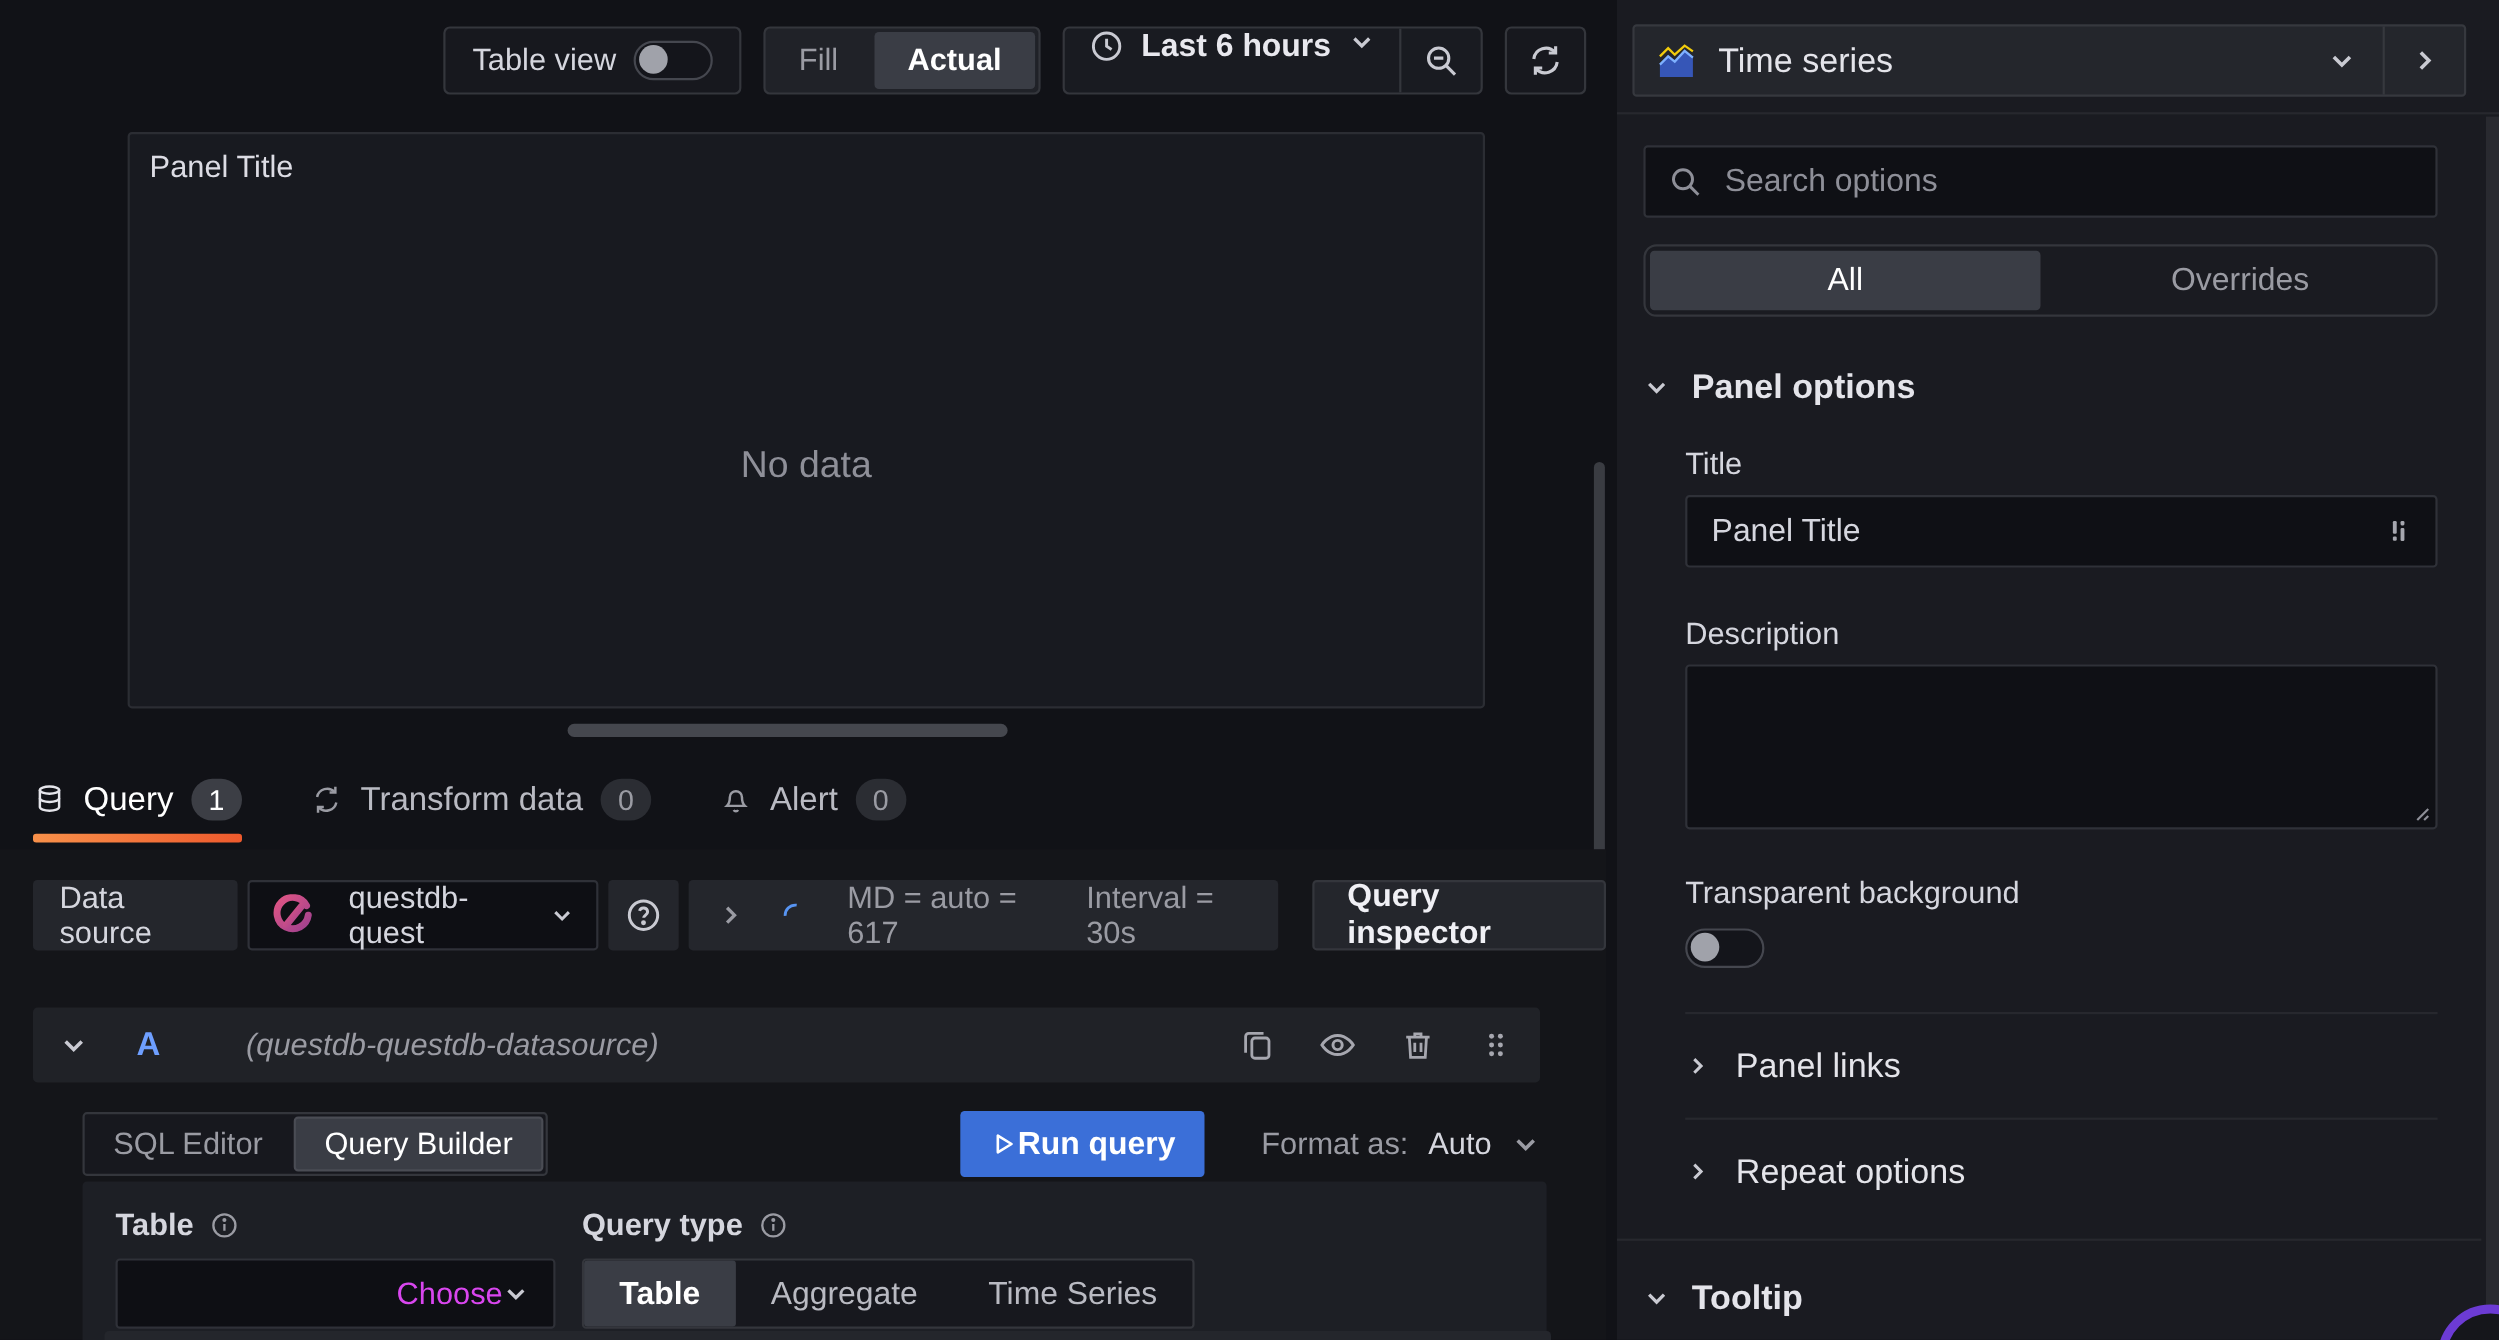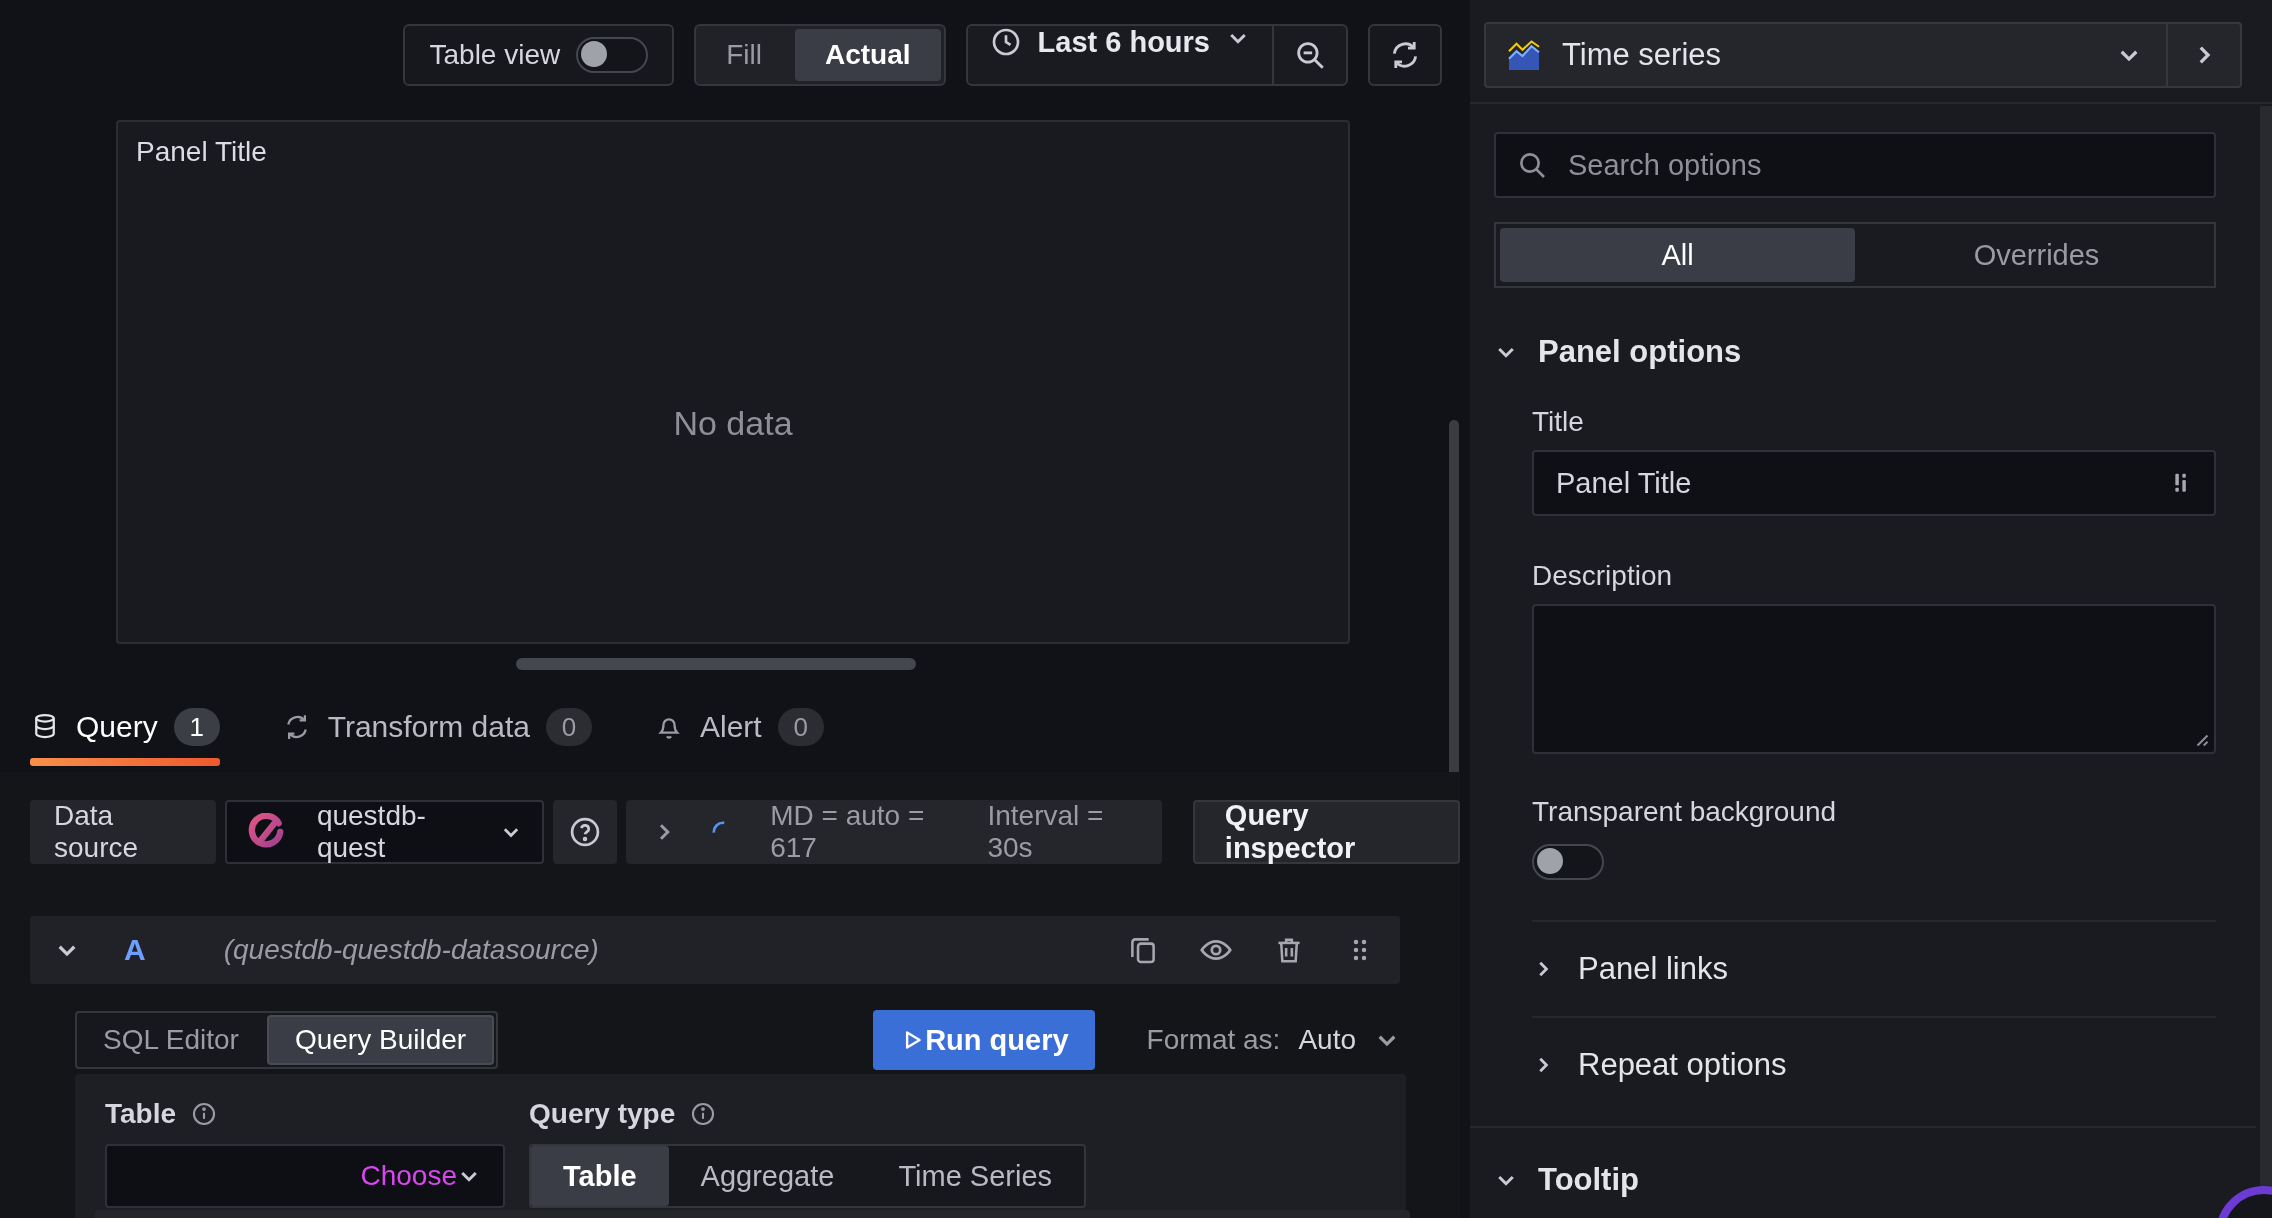--- a/index.html
+++ b/index.html
@@ -94,21 +94,21 @@
     display:flex;align-items:stretch;}
   .viz-main{flex:1;display:flex;align-items:center;gap:20px;padding:0 20px;font-size:31px;font-weight:500;color:#e4e4ea;}
   .viz-caret{display:flex;align-items:center;padding:0 24px;color:#c9cad2;}
   .viz-expand{width:74px;border-left:2px solid #36383e;display:flex;align-items:center;justify-content:center;color:#c9cad2;}
 
   .opt-scroll{position:absolute;left:0;top:106px;width:786px;bottom:0;padding:26px 40px 0 24px;overflow:hidden;}
   .search-box{height:66px;background:#0f1015;border:2px solid #2f3138;border-radius:4px;
     display:flex;align-items:center;gap:18px;padding:0 20px;color:#8e8f98;}
   .search-box input{flex:1;background:transparent;border:0;outline:none;color:#d5d6de;font-size:29px;font-family:inherit;}
   .search-box input::placeholder{color:#8e8f98;}
-  .filter-group{margin-top:24px;height:66px;border:2px solid #34363c;border-radius:0;display:flex;}
+  .filter-group{margin-top:24px;height:66px;border:2px solid #34363c;border-radius:12px;display:flex;}
   .filter-seg{flex:1;display:flex;align-items:center;justify-content:center;font-size:29px;color:#9a9ba3;}
   .filter-seg.sel{background:#3a3d45;color:#ffffff;font-weight:500;border-radius:4px;margin:4px;}
 
   .sec-head{display:flex;align-items:center;gap:20px;font-size:31px;font-weight:700;color:#e4e4ea;}
   .indent{margin-left:38px;}
   .f-label{font-size:28px;font-weight:500;color:#d5d6de;}
   .t-input{height:66px;background:#0f1015;border:2px solid #2f3138;border-radius:4px;
     display:flex;align-items:center;padding:0 20px;margin-top:12px;}
   .t-input input{flex:1;background:transparent;border:0;outline:none;color:#d5d6de;font-size:29px;font-family:inherit;}
   .t-area{position:relative;height:150px;background:#0f1015;border:2px solid #2f3138;border-radius:4px;margin-top:12px;}

